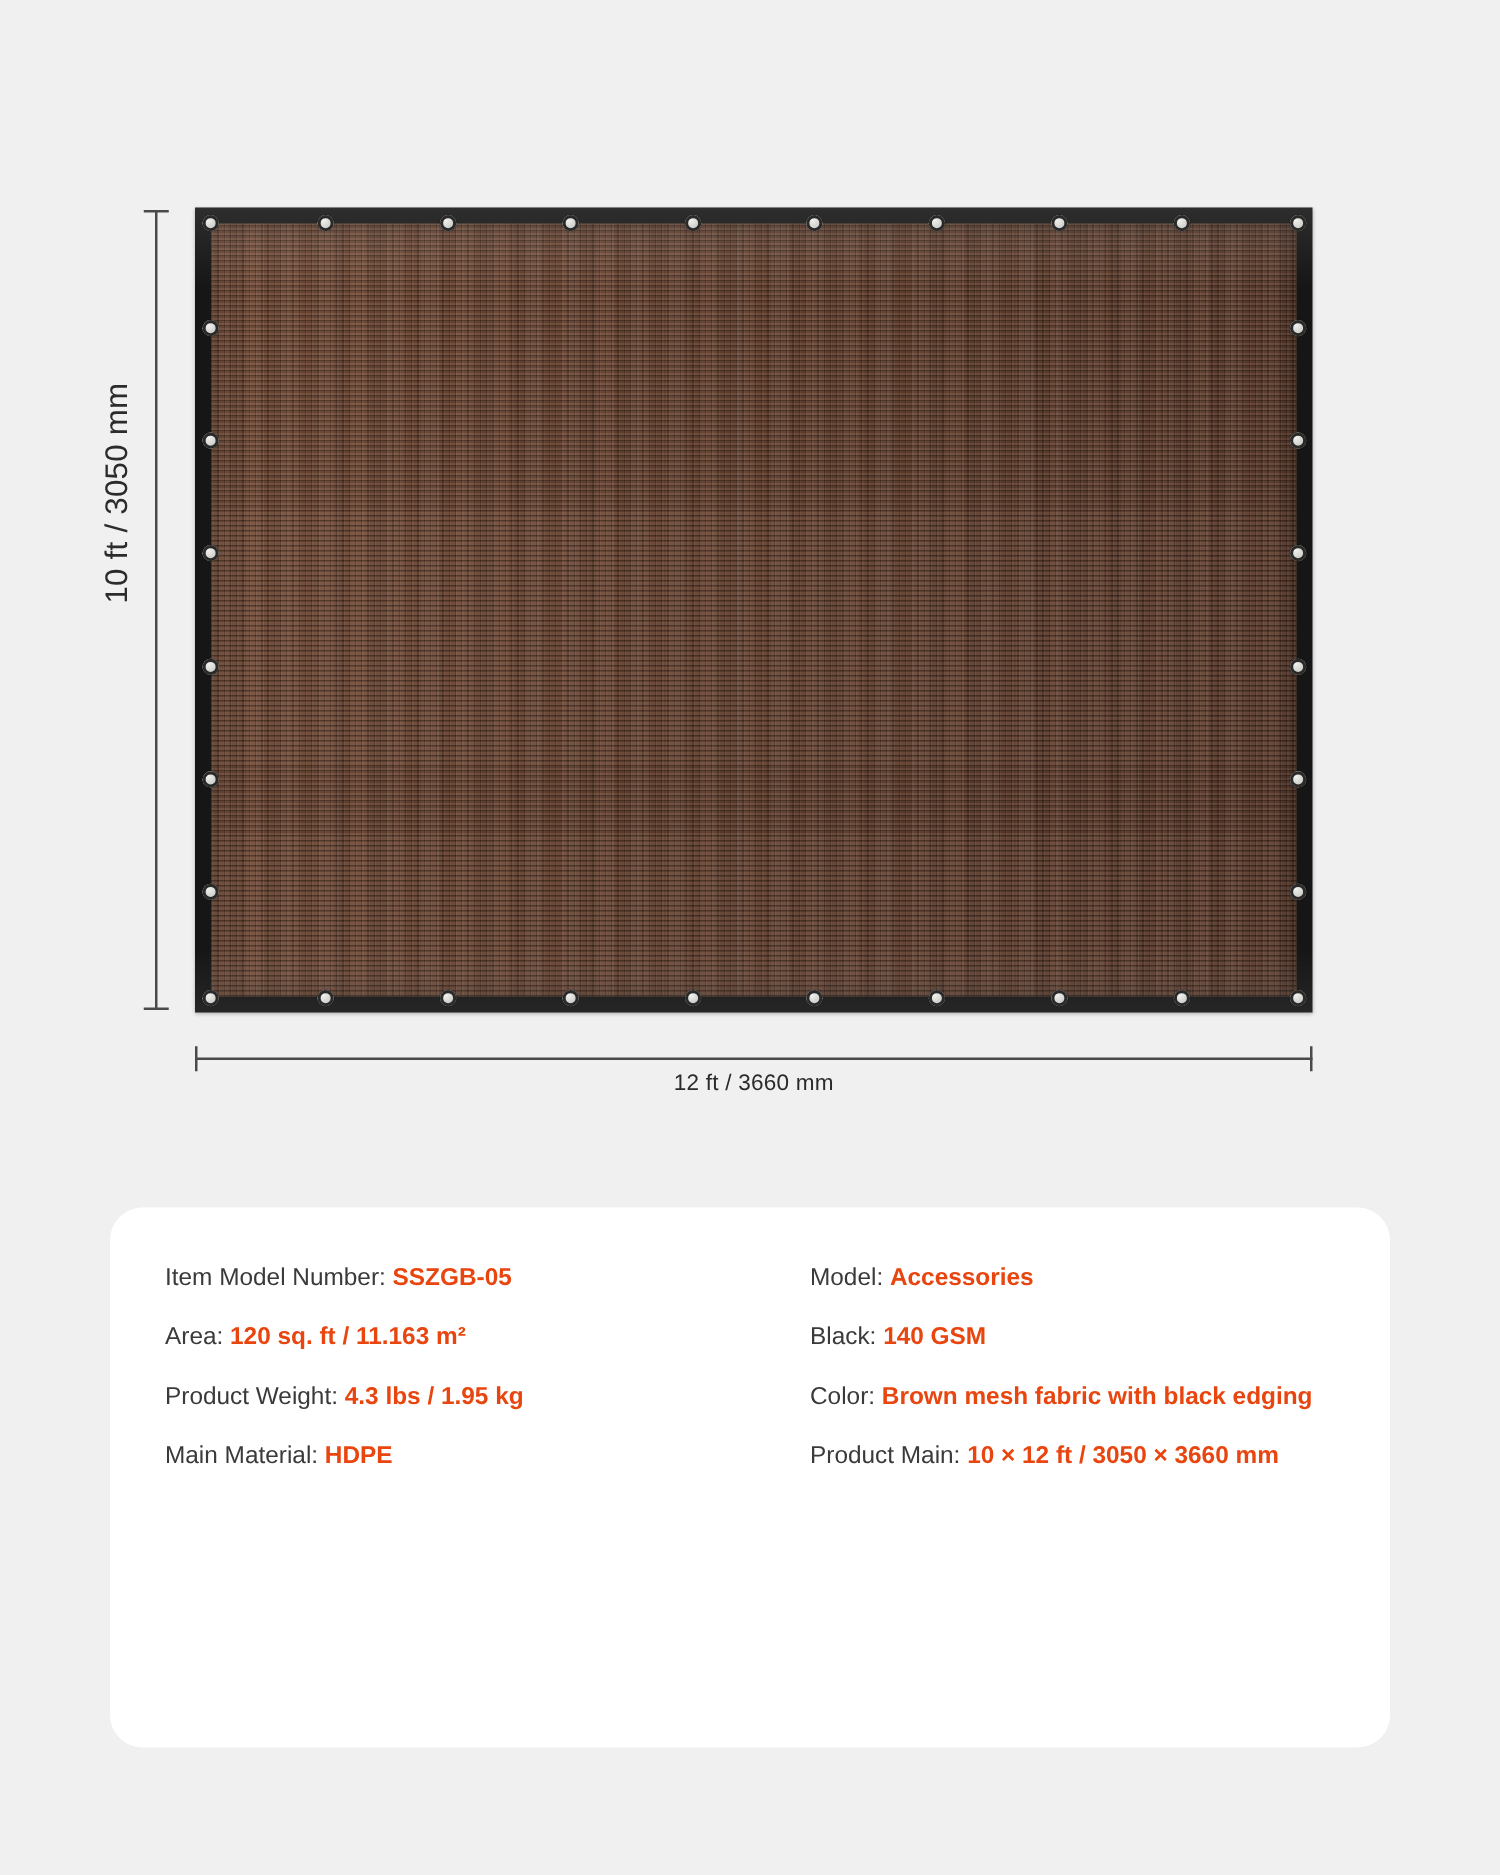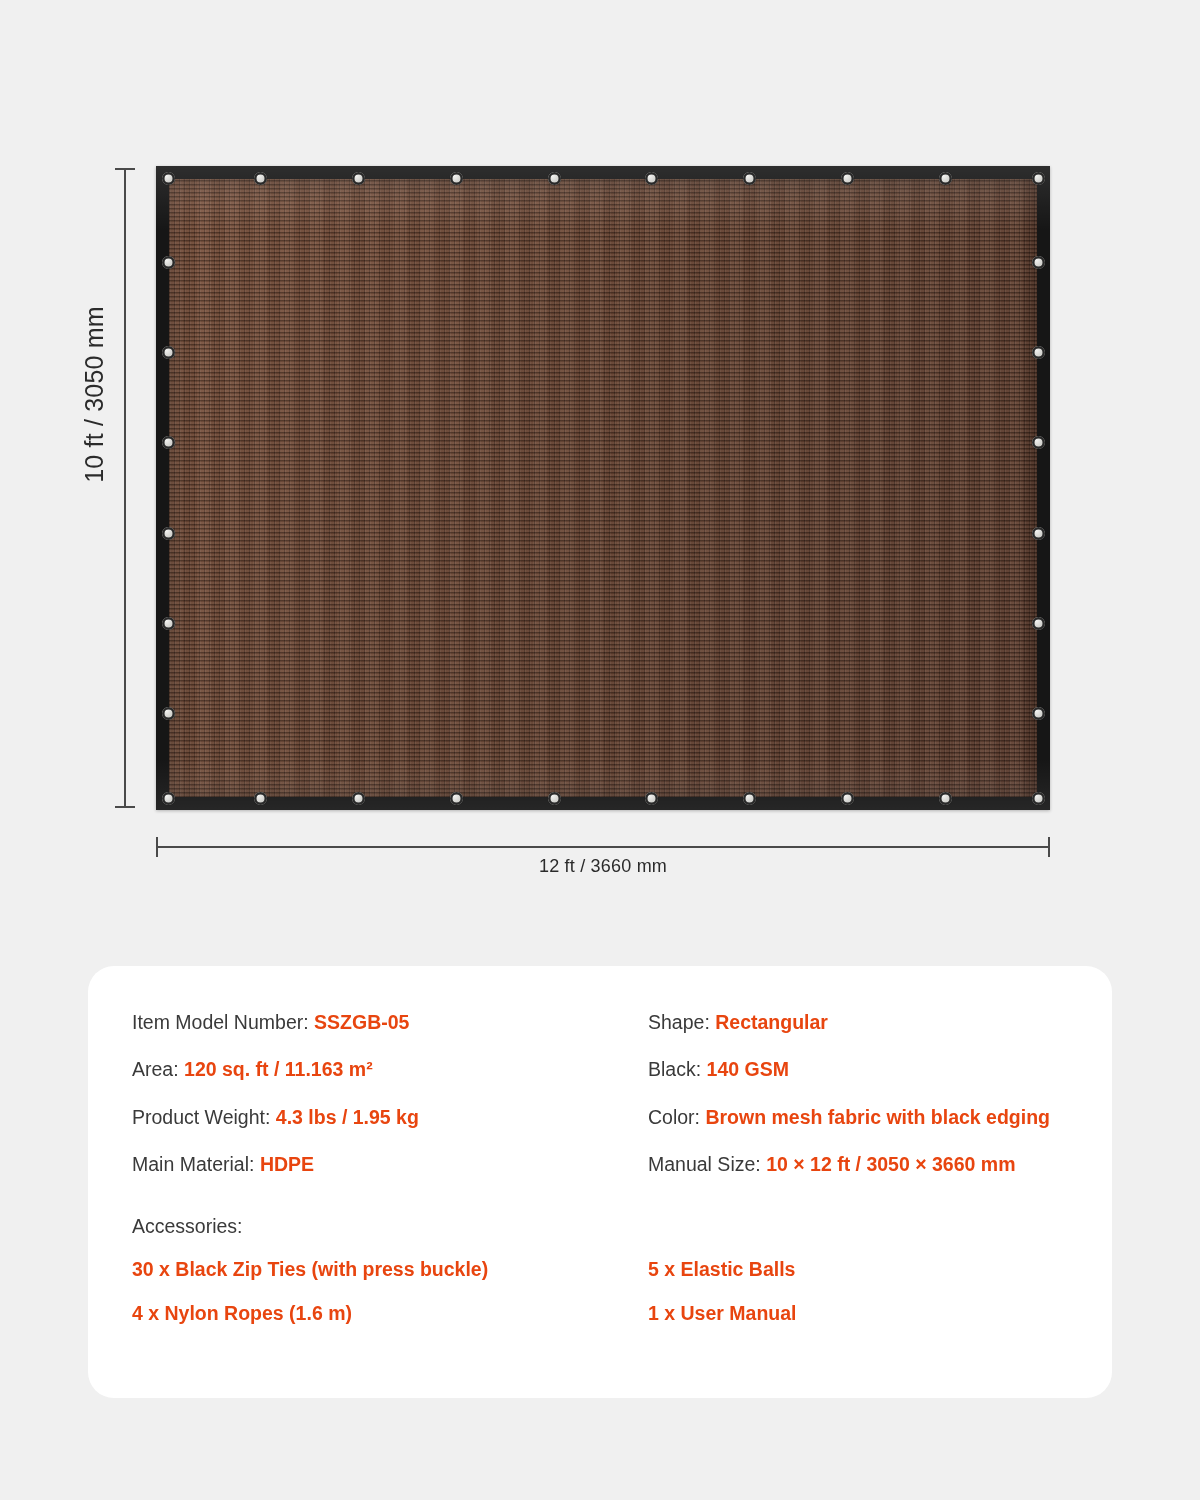--- a/index.html
+++ b/index.html
@@ -246,49 +246,40 @@
 </div>
 
 <div id="info-card">
 
   <div class="spec-grid">
 
     <div class="spec">
       <span class="lbl">Item Model Number: </span><span class="val">SSZGB-05</span>
     </div>
     <div class="spec">
-      <span class="lbl">Shape: </span><span class="val">Rectangular</span>
+      <span class="lbl">Model: </span><span class="val">Accessories</span>
     </div>
 
     <div class="spec">
       <span class="lbl">Area: </span><span class="val">120 sq. ft / 11.163 m²</span>
     </div>
     <div class="spec">
       <span class="lbl">Black: </span><span class="val">140 GSM</span>
     </div>
 
     <div class="spec">
       <span class="lbl">Product Weight: </span><span class="val">4.3 lbs / 1.95 kg</span>
     </div>
     <div class="spec">
       <span class="lbl">Color: </span><span class="val">Brown mesh fabric with black edging</span>
     </div>
 
     <div class="spec">
       <span class="lbl">Main Material: </span><span class="val">HDPE</span>
     </div>
     <div class="spec">
-      <span class="lbl">Manual Size: </span><span class="val">10 × 12 ft / 3050 × 3660 mm</span>
+      <span class="lbl">Product Main: </span><span class="val">10 × 12 ft / 3050 × 3660 mm</span>
     </div>
 
   </div>
 
-  <div id="accessories-block">
-    <div id="accessories-title">Accessories:</div>
-    <div class="acc-grid">
-      <div class="acc-item">30 x Black Zip Ties (with press buckle)</div>
-      <div class="acc-item">5 x Elastic Balls</div>
-      <div class="acc-item">4 x Nylon Ropes (1.6 m)</div>
-      <div class="acc-item">1 x User Manual</div>
-    </div>
-  </div>
 
 </div>
 
 </body></html>

